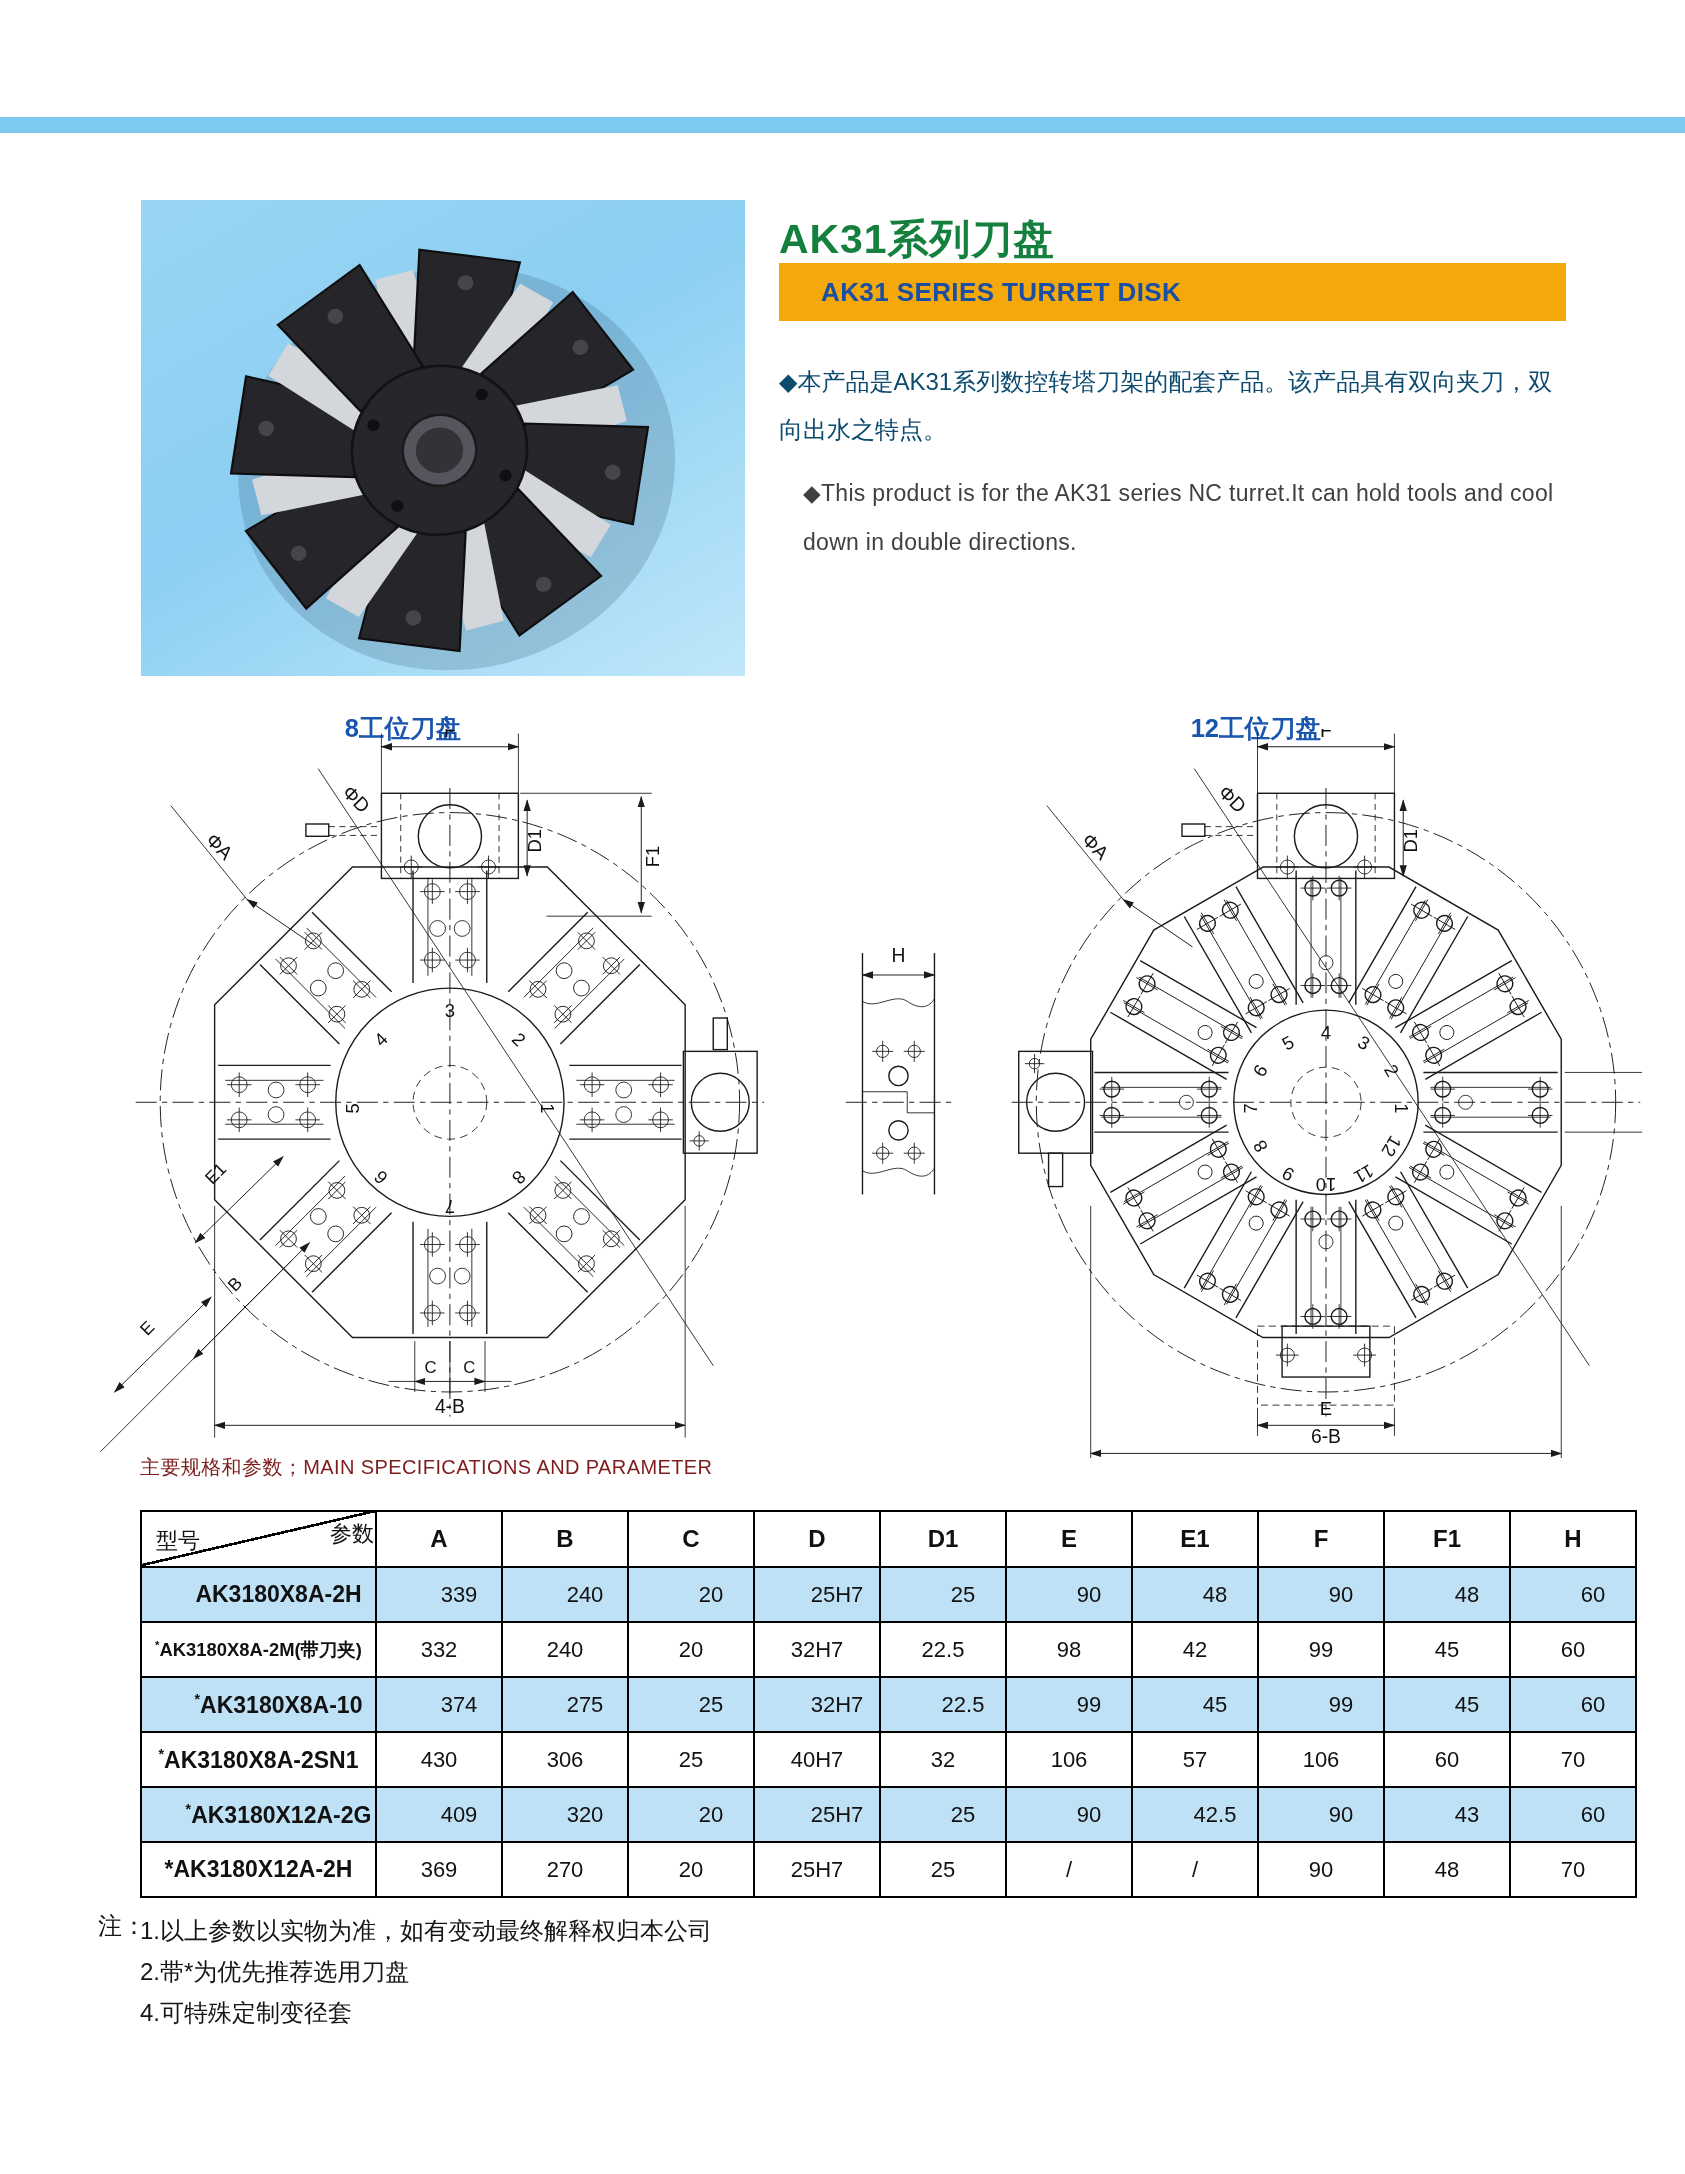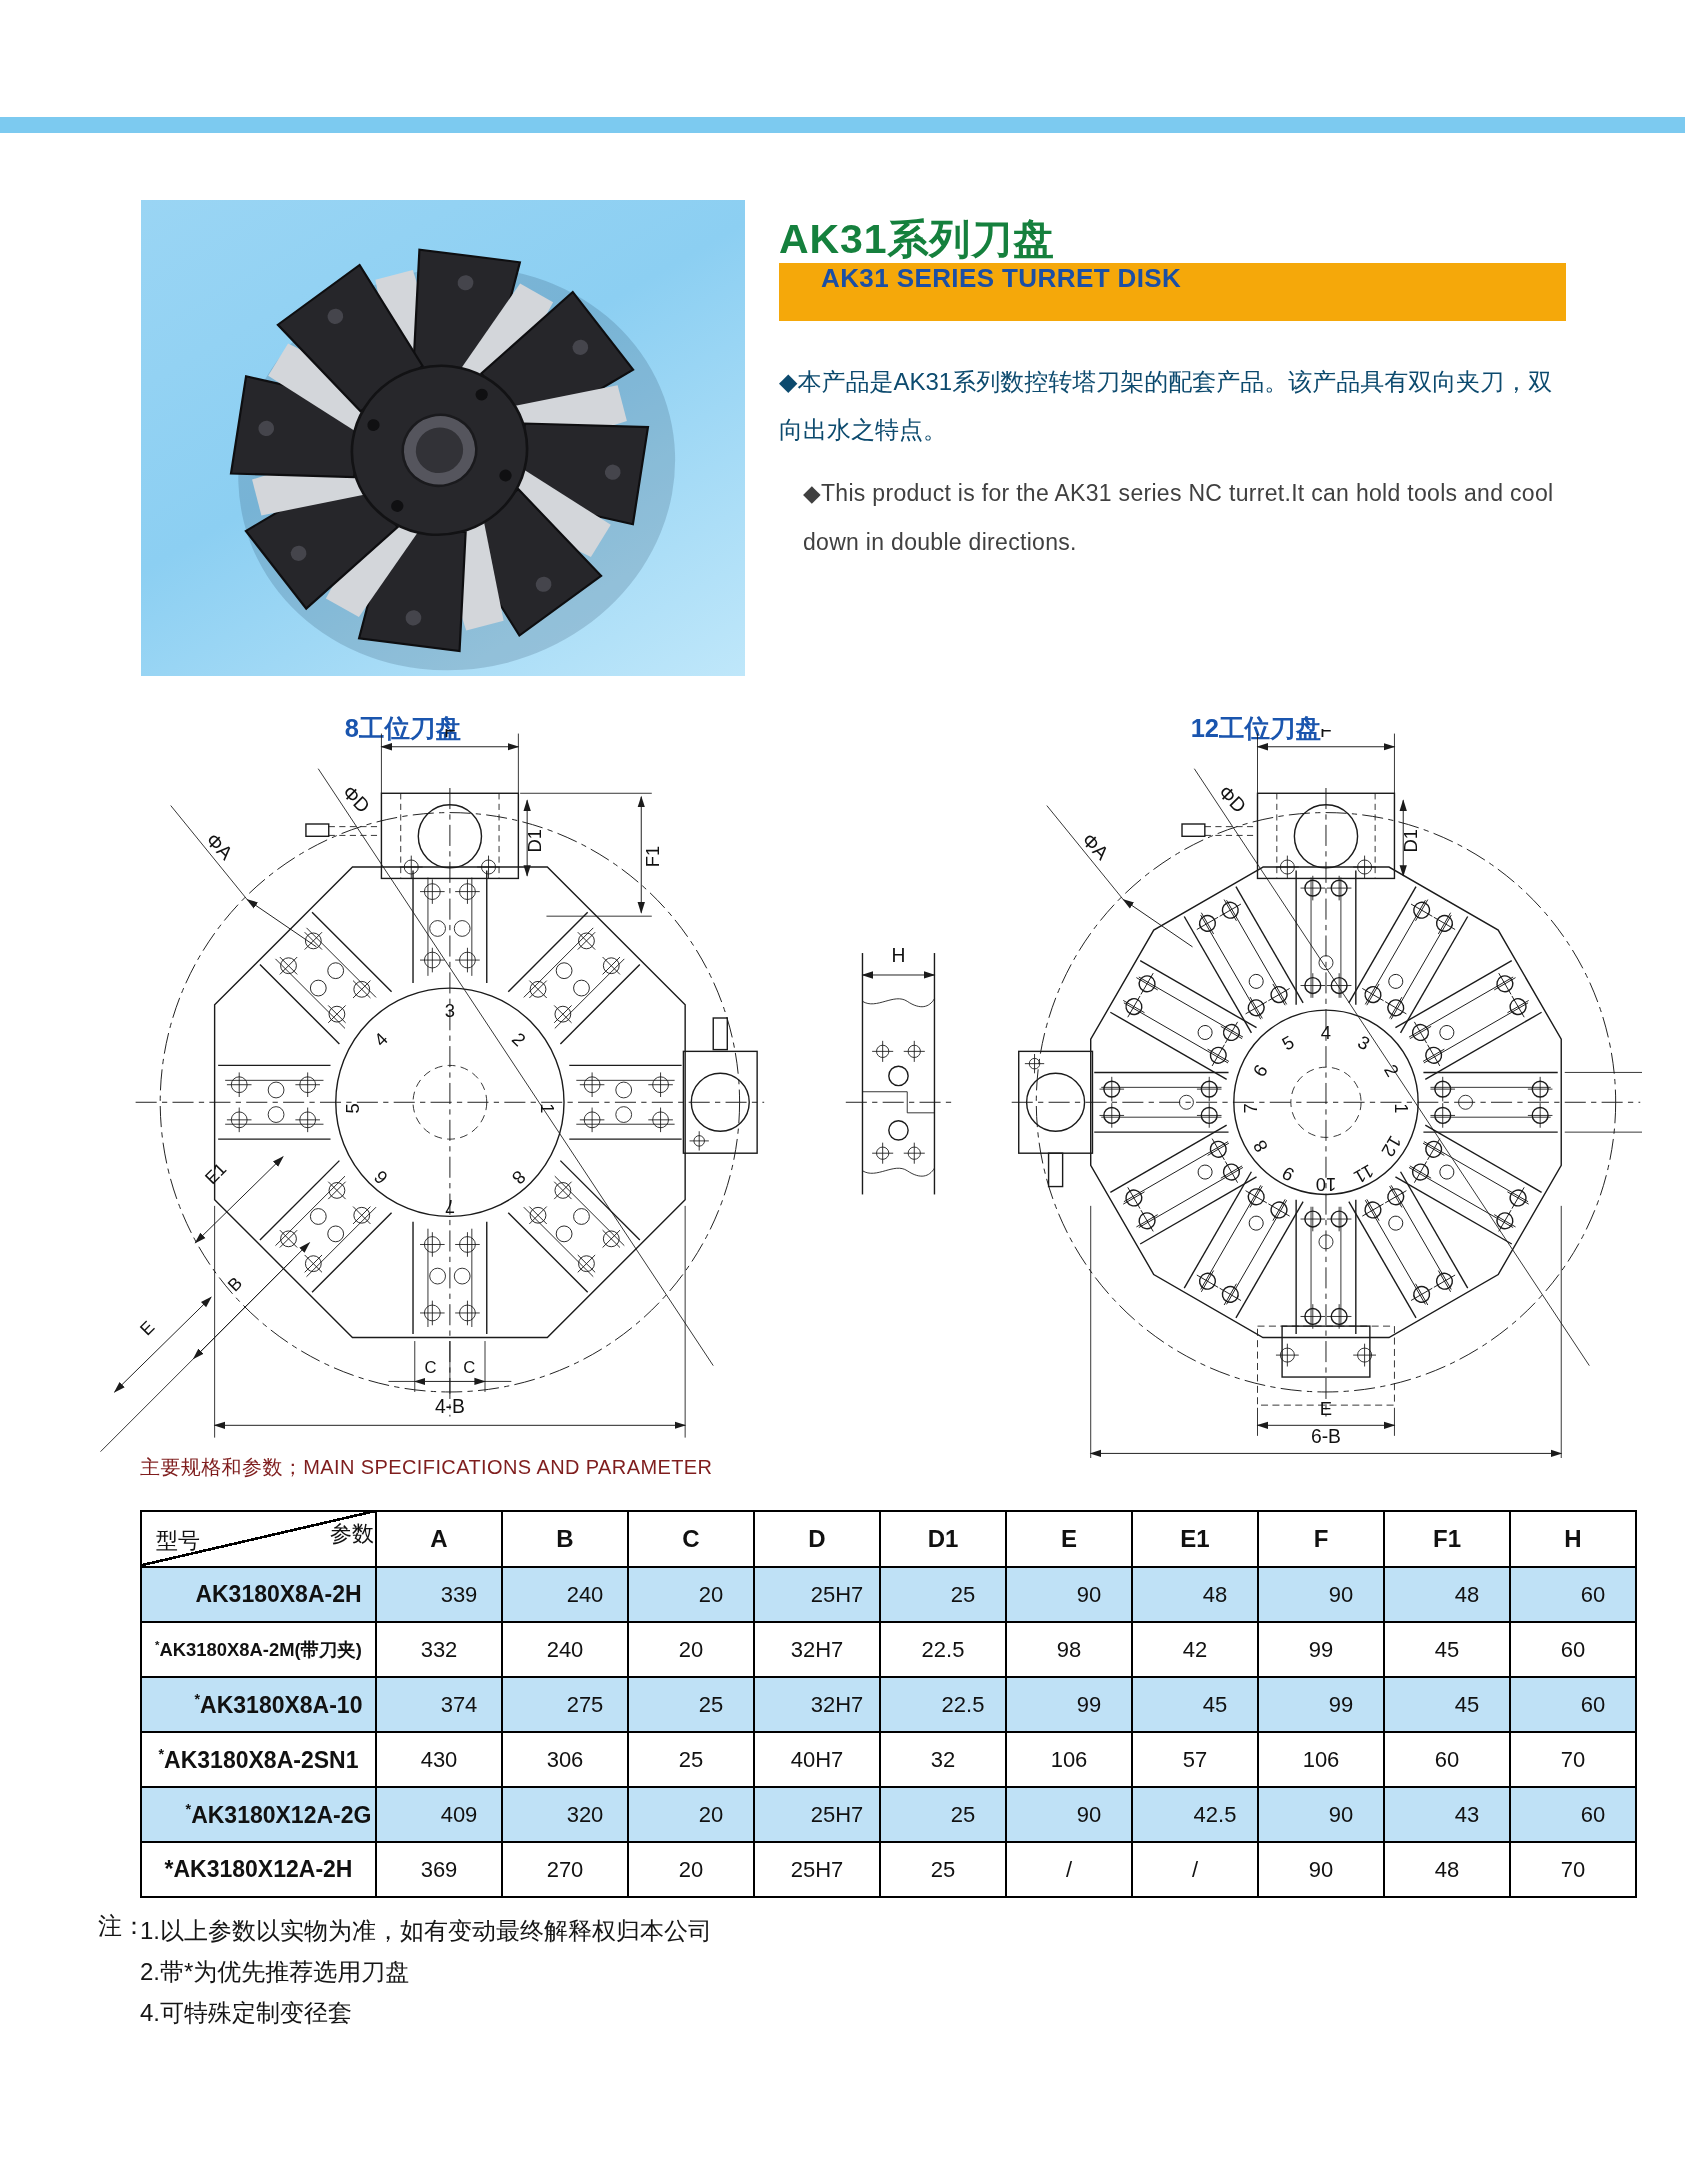--- a/index.html
+++ b/index.html
@@ -10,21 +10,21 @@
   
   #top-stripe{left:0;top:117px;width:1685px;height:16px;background:#7CCAF0;}
 
   
   #photo-panel{left:141px;top:200px;width:604px;height:476px;
     background:linear-gradient(150deg,#9ad5f4 0%,#8ccff2 45%,#bfe7fa 100%);}
   #photo-panel svg{display:block;}
 
   
   #page-title{left:779px;top:212px;font-size:41px;font-weight:800;color:#15803d;letter-spacing:0.9px;}
-  #banner{left:779px;top:263px;width:787px;height:58px;background:#F5A80A;display:flex;}
+  #banner{left:779px;top:263px;width:787px;height:58px;background:#F5A80A;display:flex;align-items:center;}
   #banner span{padding-left:42px;font-size:26px;font-weight:700;color:#1B4FA4;letter-spacing:0.4px;}
   #desc-cn{left:779px;top:358px;width:778px;font-size:24px;line-height:2.0;color:#0c4a6e;}
   #desc-en{left:803px;top:469px;width:778px;font-size:23px;line-height:2.15;color:#404040;letter-spacing:0.3px;}
 
   
   .dwg-title{top:711px;width:202px;text-align:right;font-size:25.5px;font-weight:700;color:#1A55AE;}
   #dwg-title-left{left:259px;}
   #dwg-title-right{left:1119px;}
 
   

